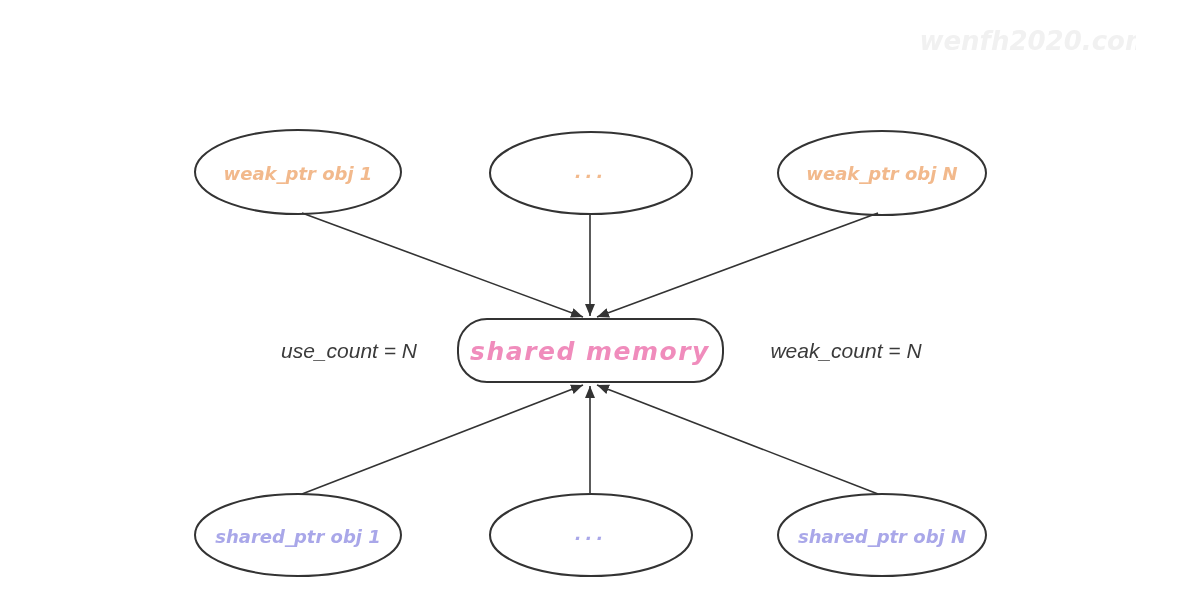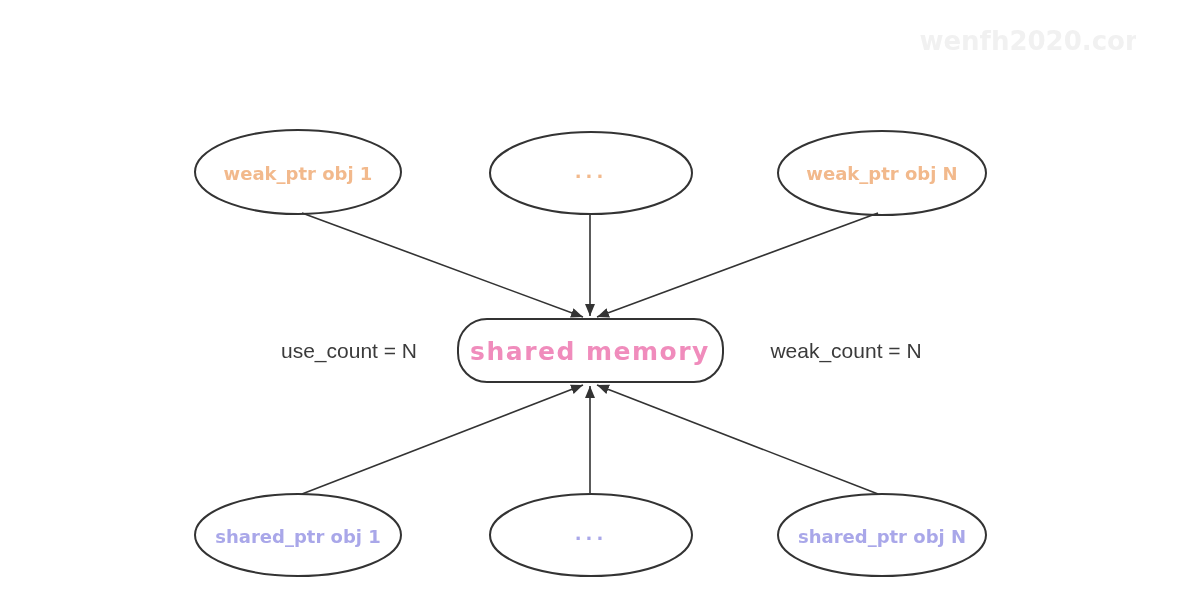--- a/index.html
+++ b/index.html
@@ -3,20 +3,21 @@
 <meta charset="utf-8">
 <style>
   html, body { margin: 0; padding: 0; background: #ffffff; }
   .canvas {
     position: relative;
     width: 1136px;
     height: 616px;
     background: var(--background, #ffffff);
     font-family: "DejaVu Sans", sans-serif;
     overflow: hidden;
+    font-style: italic;
   }
   svg { display: block; }
   .node-shape {
     fill: var(--node-fill, #ffffff);
     stroke: var(--outline, #333333);
     stroke-width: 2;
   }
   .edge-line {
     stroke: var(--outline, #333333);
     stroke-width: 1.6;

